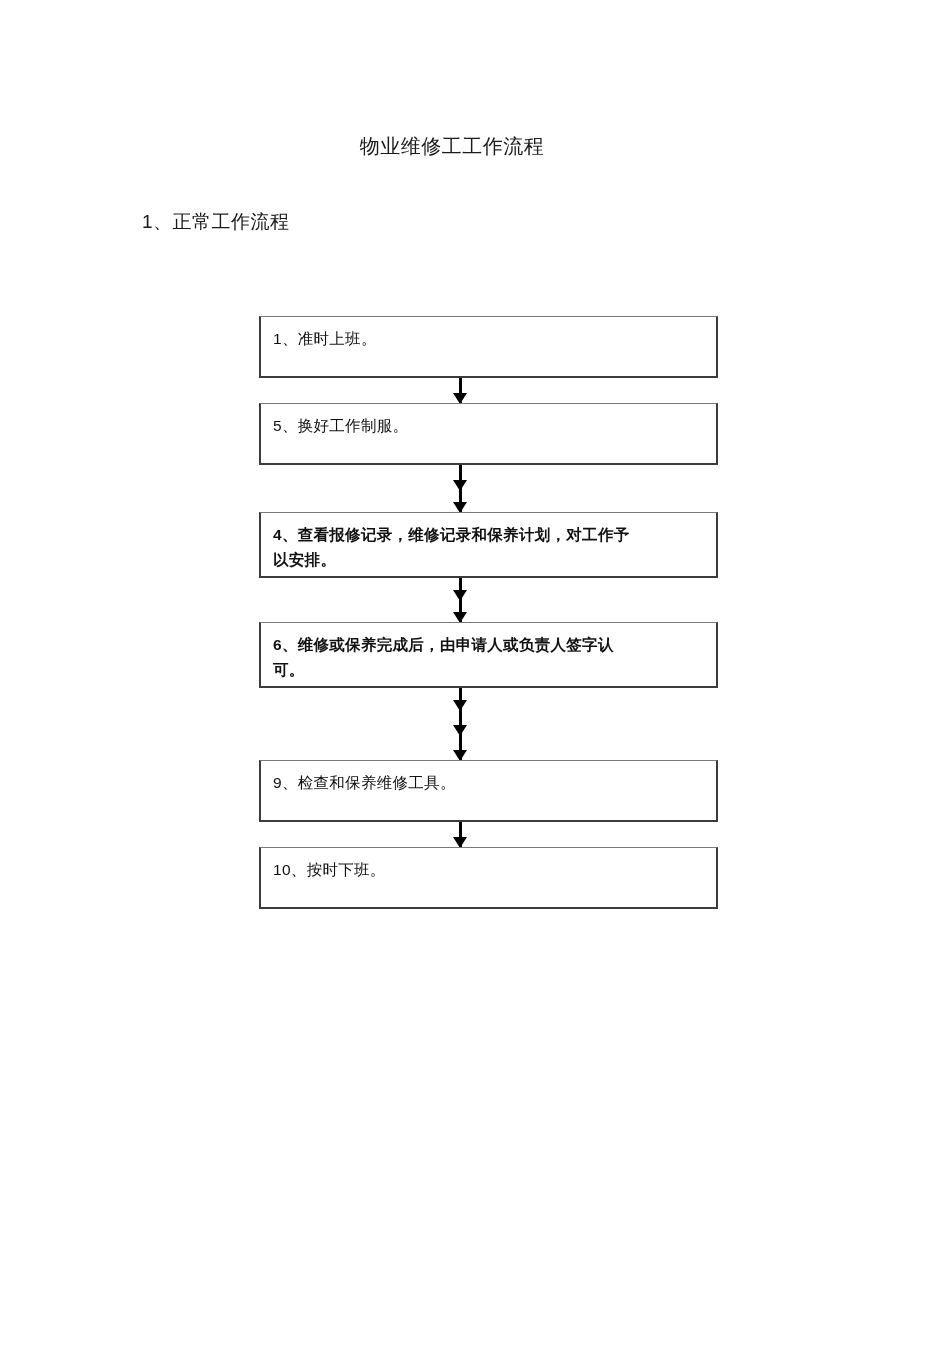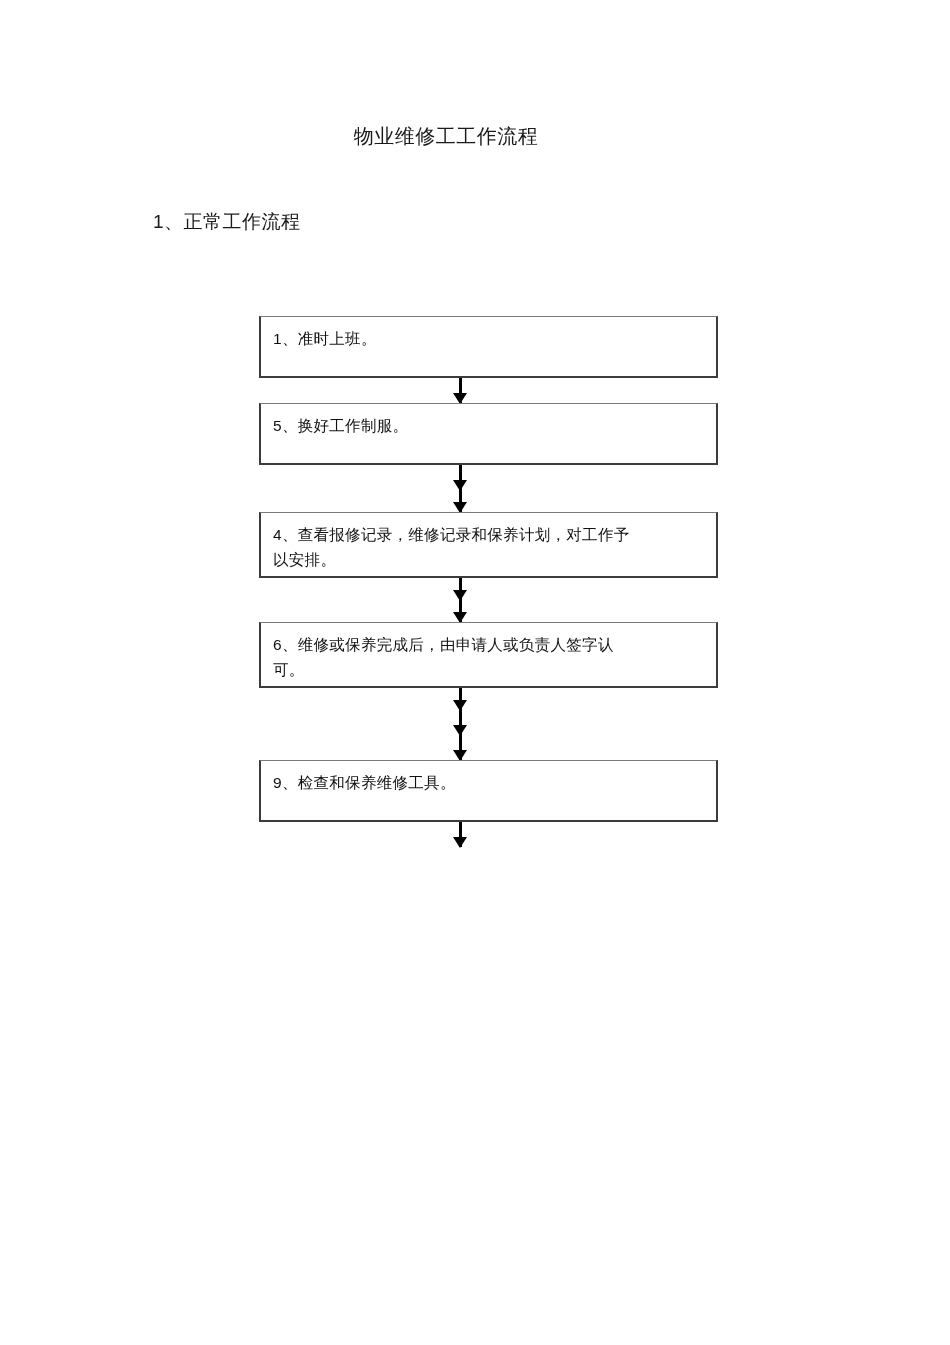--- a/index.html
+++ b/index.html
@@ -19,33 +19,34 @@
   .page {
     position: absolute;
     left: 0; top: 0;
     width: 950px;
     height: 1345px;
   }
 
   .doc-title {
     position: absolute;
     left: 0;
-    top: 122px;
+    top: 132px;
     width: 892px;
     text-align: center;
     font-size: 20px;
     line-height: 28px;
     font-weight: normal;
     letter-spacing: 0.5px;
     color: #1a1a1a;
+    padding-left: 6px;
   }
 
   .section-heading {
     position: absolute;
-    left: 153px;
+    left: 142px;
     top: 208px;
     font-size: 19px;
     line-height: 28px;
     font-weight: normal;
     letter-spacing: 0.5px;
     color: #1a1a1a;
   }
 
   .flow {
     position: absolute;
@@ -60,21 +61,21 @@
     width: 459px;
     background: #ffffff;
     border-top: 1px solid #7a7a7a;
     border-right: 2px solid #3c3c3c;
     border-bottom: 2px solid #3c3c3c;
     border-left: 2px solid #3c3c3c;
     padding: 9px 8px 0 12px;
   }
 
   .flow-node.h1 { height: 62px; }
-  .flow-node.h2 { height: 66px; }
+  .flow-node.h2 { height: 66px; font-weight: bold; }
 
   .flow-node .node-text {
     font-size: 15.5px;
     line-height: 25px;
     letter-spacing: 0.3px;
     color: #111111;
     white-space: pre-line;
   }
 
   .connector {
@@ -159,15 +160,18 @@
         <div class="arrow-shaft"></div>
         <div class="arrow-head"></div>
       </div>
       <div class="flow-node h1">
         <div class="node-text">9、检查和保养维修工具。</div>
       </div>
       <div class="connector">
         <div class="arrow-shaft"></div>
         <div class="arrow-head"></div>
       </div>
+      <div class="flow-node h1">
+        <div class="node-text">10、按时下班。</div>
+      </div>
     </div>
 
 </div>
 
 </body></html>

